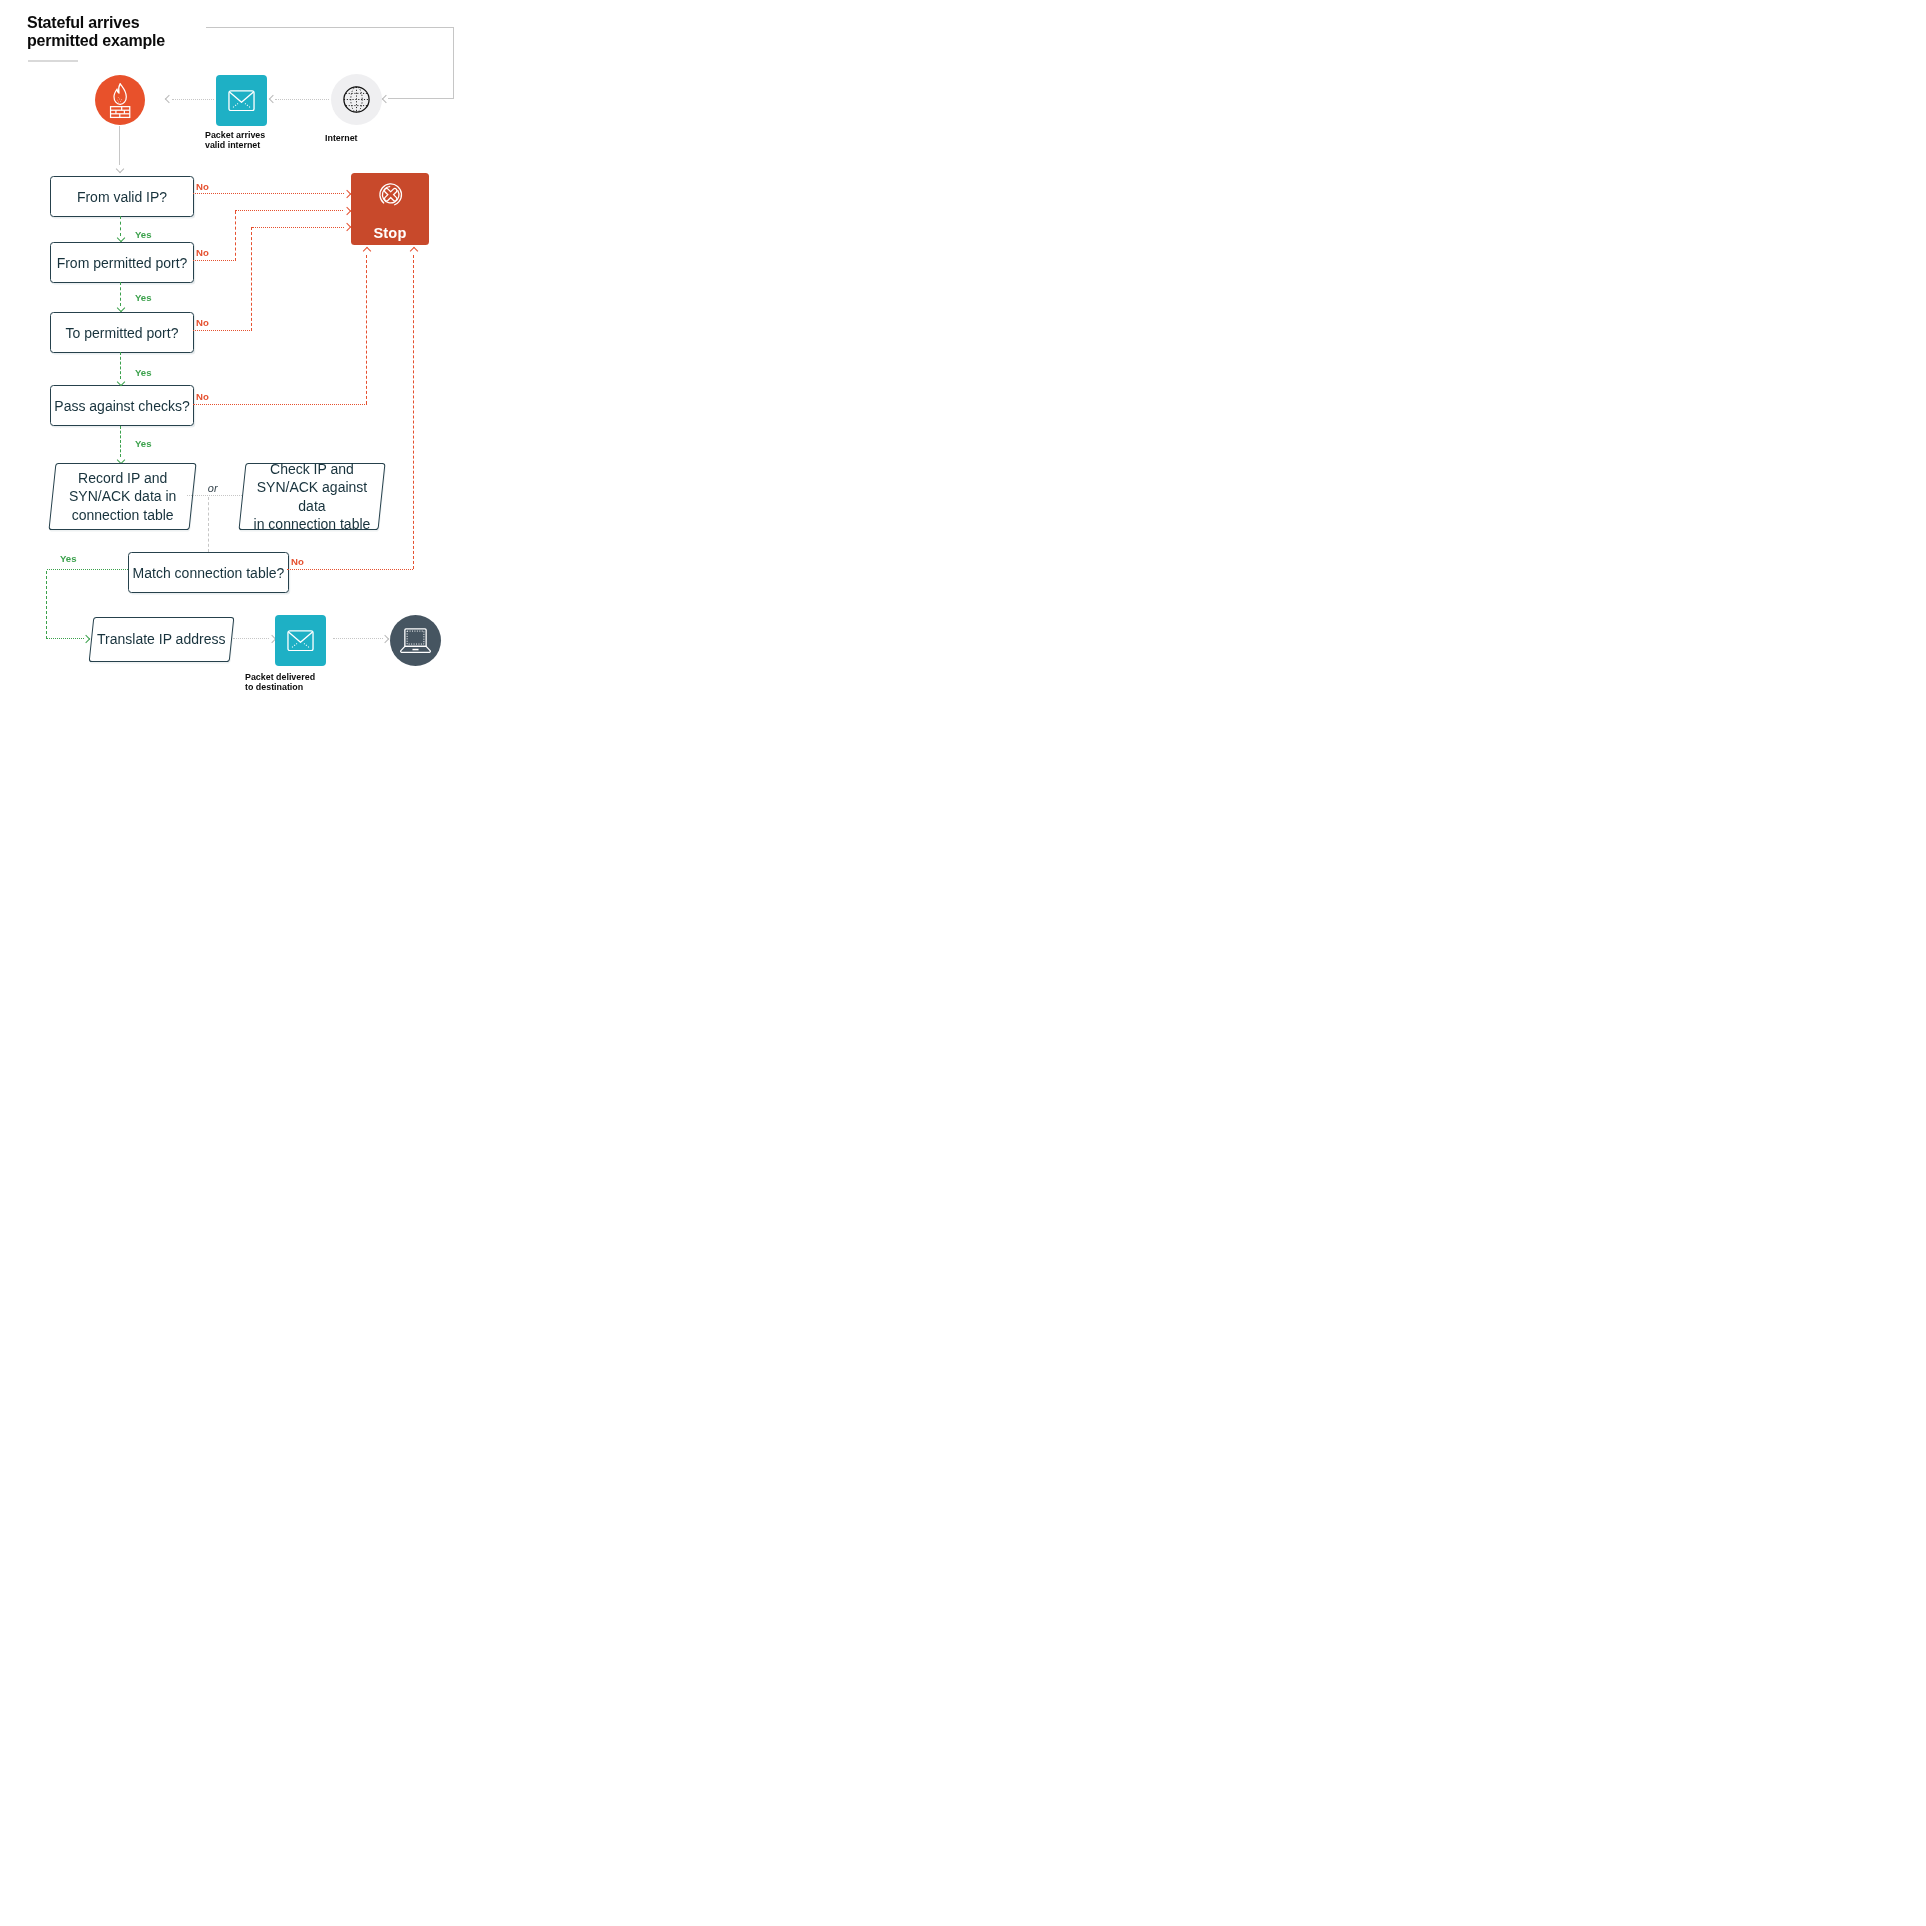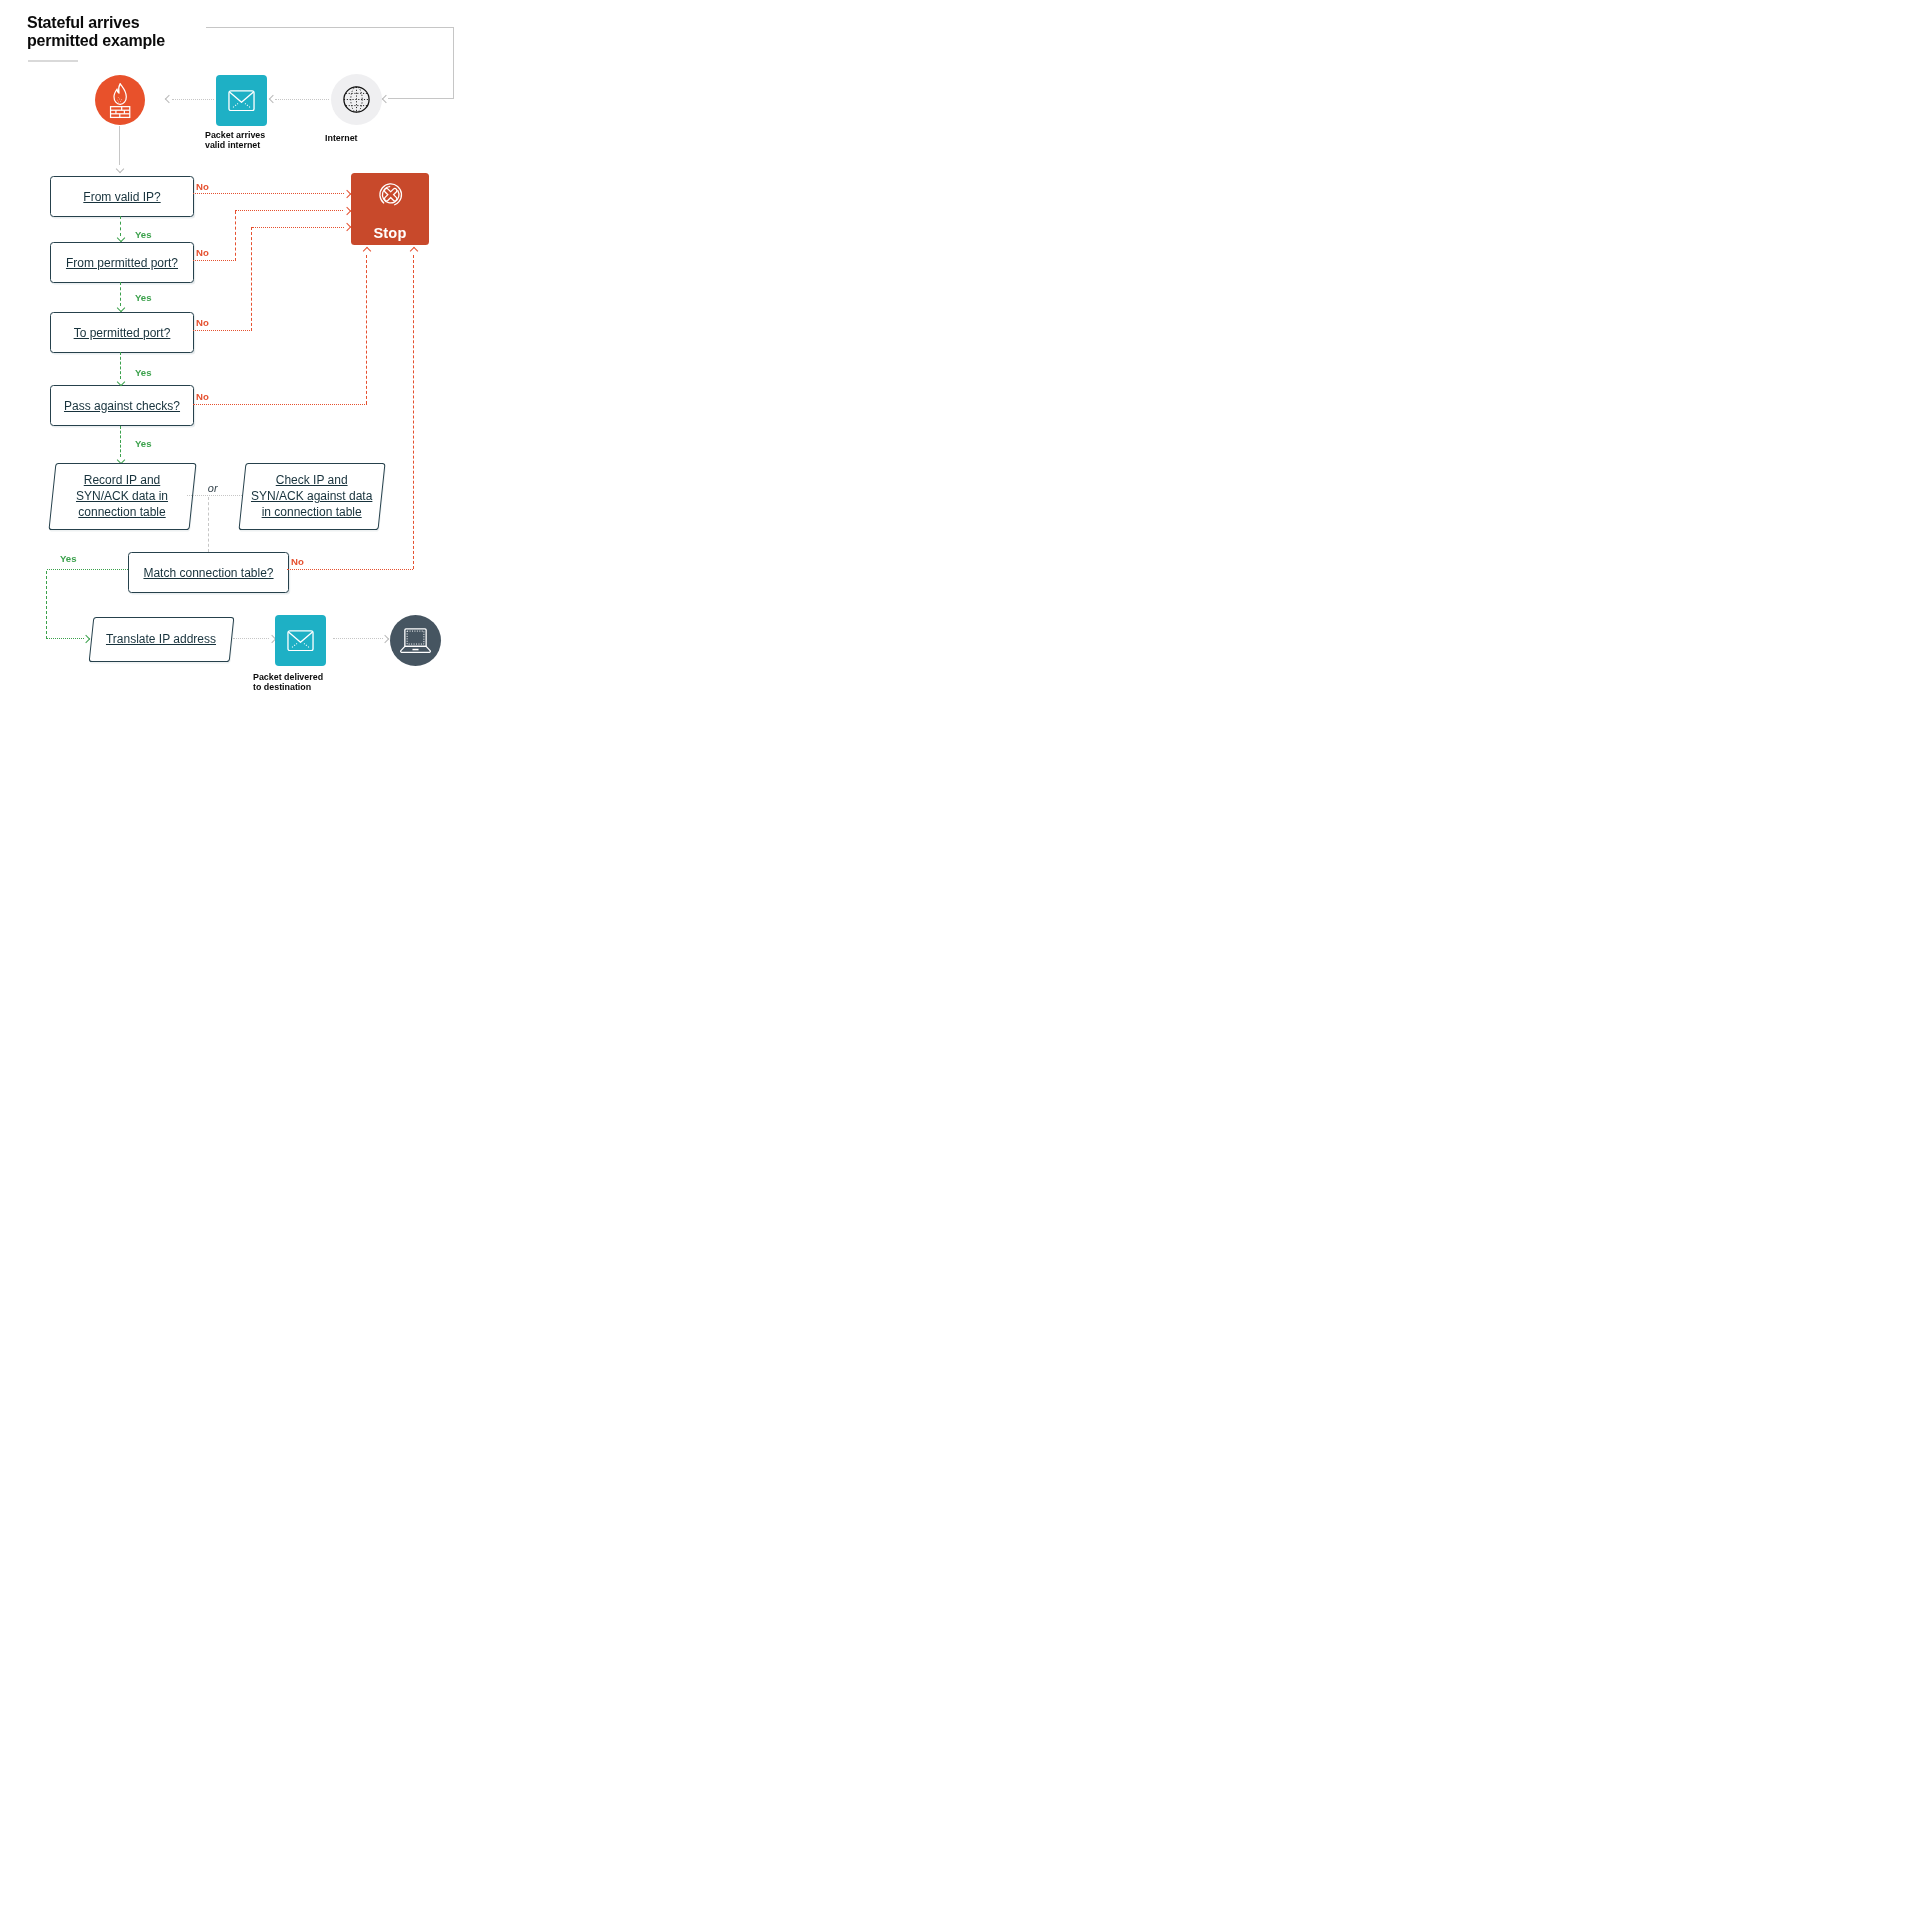--- a/index.html
+++ b/index.html
@@ -5,21 +5,21 @@
   html,body{margin:0;padding:0;background:#ffffff;}
   #canvas{
     position:relative;width:482px;height:709px;background:#ffffff;overflow:hidden;
     font-family:"Liberation Sans","DejaVu Sans",sans-serif;color:#17323C;
   }
   .abs{position:absolute;}
   
   .title{font-size:16px;font-weight:bold;color:#0b0b0b;line-height:1.13;letter-spacing:-0.2px;}
   .underbar{background:#d9d9d9;height:1.9px;}
   .caption{font-size:8.9px;font-weight:bold;color:#0d0d0d;text-align:left;line-height:1.12;}
-  .nodelabel{font-size:12px;color:#17323C;text-align:center;text-decoration:underline;}
+  .nodelabel{font-size:14px;color:#17323C;text-align:center;}
   .yes{font-size:9.6px;font-weight:bold;color:#3BA14C;}
   .no{font-size:9.6px;font-weight:bold;color:#E5502F;}
   .or{font-size:11px;font-style:italic;color:#36454E;}
   .stoptext{font-size:14.6px;font-weight:bold;color:#ffffff;text-align:center;letter-spacing:0.2px;}
   
   .qbox{
     background:#ffffff;border:0.8px solid #26414C;border-radius:3.5px;
     box-shadow:1.2px 1.5px 0 #e9edef;display:flex;align-items:center;justify-content:center;
   }
   .para{
@@ -225,21 +225,21 @@
   <span class="chev r gray" style="left:269px;top:636px;"></span>
 
   <div class="abs sq" style="left:275px;top:615px;width:51px;height:51px;background:#1EB0C5;">
     <svg width="27" height="21.6" viewBox="0 0 70 56">
       <rect x="2.5" y="2.5" width="65" height="51" rx="5" fill="none" stroke="#ffffff" stroke-width="3.4"></rect>
       <path d="M4,5 L35,32 L66,5" fill="none" stroke="#ffffff" stroke-width="3.4" stroke-linejoin="round"></path>
       <path d="M13,45 L26,35" fill="none" stroke="#ffffff" stroke-width="2.6" stroke-dasharray="3 4"></path>
       <path d="M57,45 L44,35" fill="none" stroke="#ffffff" stroke-width="2.6" stroke-dasharray="3 4"></path>
     </svg>
   </div>
-  <div class="abs caption" style="left:253px;top:673px;width:93px;">
+  <div class="abs caption" style="left:245px;top:673px;width:93px;">
     <div>Packet delivered</div>
     <div>to destination</div>
   </div>
 
   <div class="h dot-h gray" style="left:333px;top:638px;width:50px;"></div>
   <span class="chev r gray" style="left:382px;top:636px;"></span>
 
   <div class="abs circle" style="left:390px;top:615px;width:51px;height:51px;background:#465561;">
     <svg width="35" height="28" viewBox="0 0 92 72">
       <path d="M21,4 h50 a3,3 0 0 1 3,3 v43 h-56 v-43 a3,3 0 0 1 3,-3 Z" fill="none" stroke="#ffffff" stroke-width="3.4" stroke-linejoin="round"></path>

